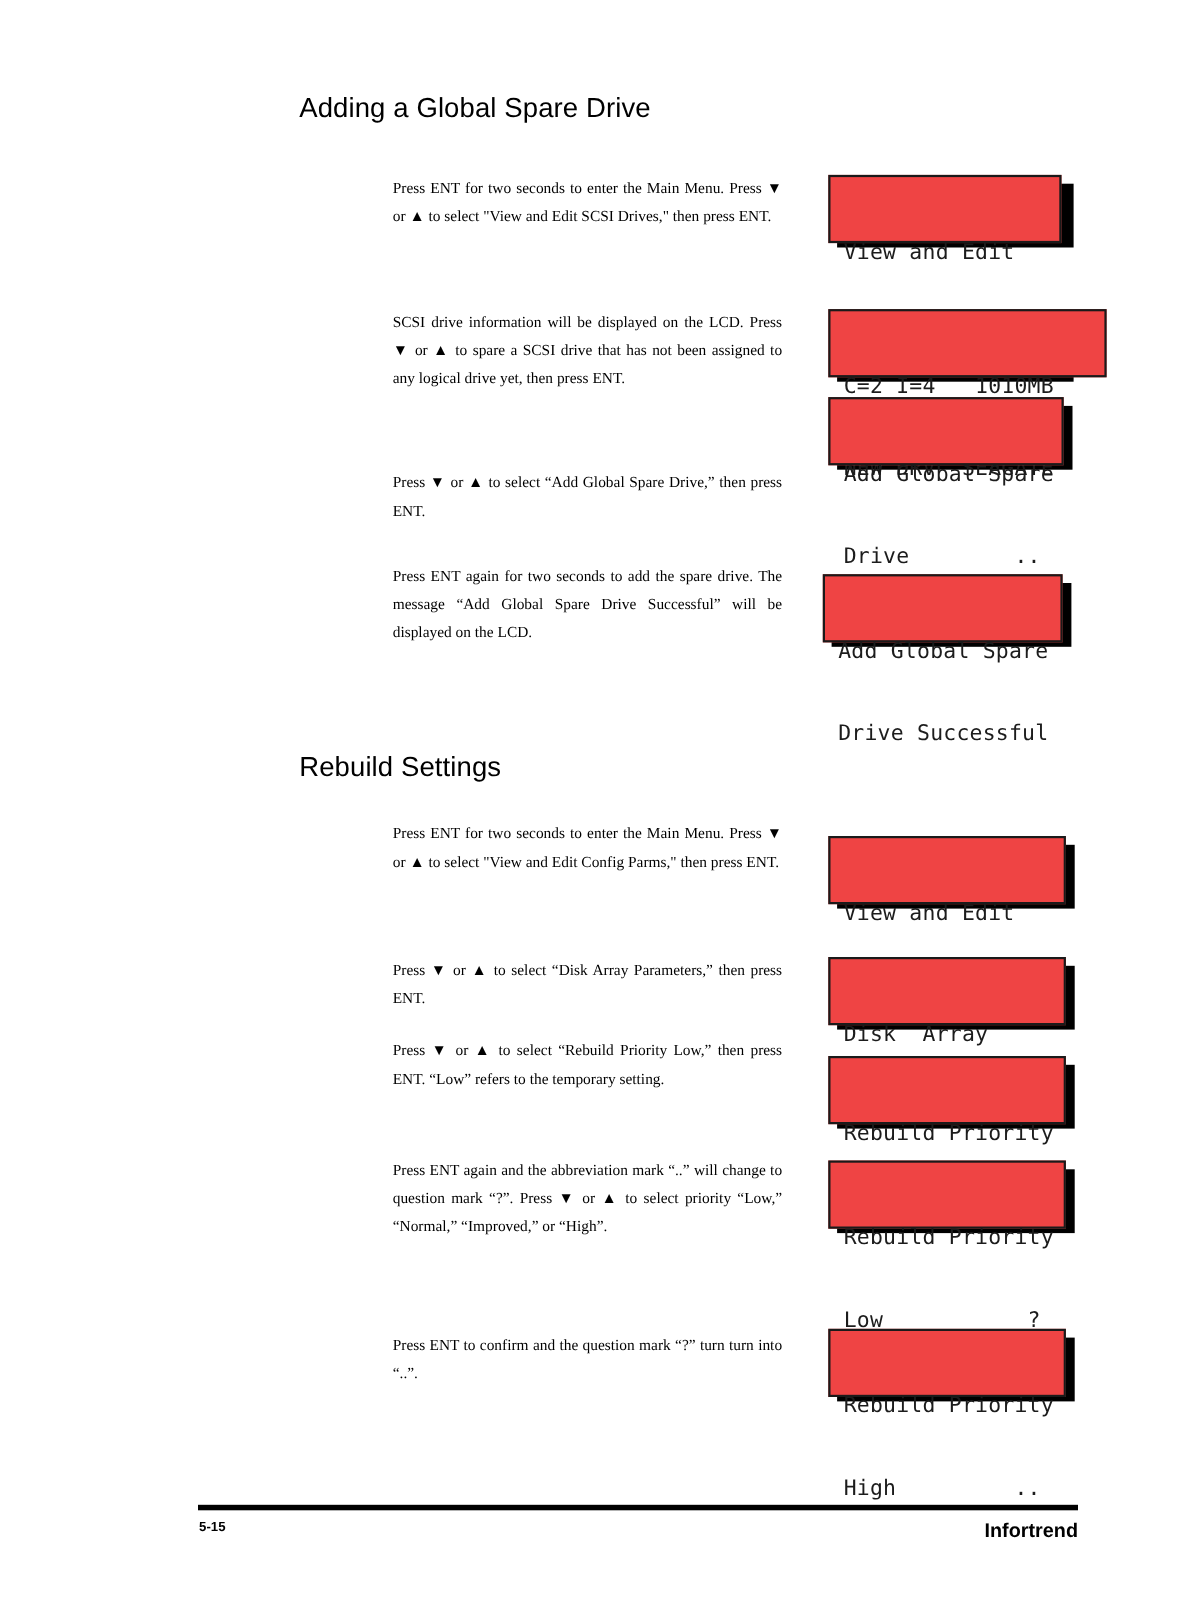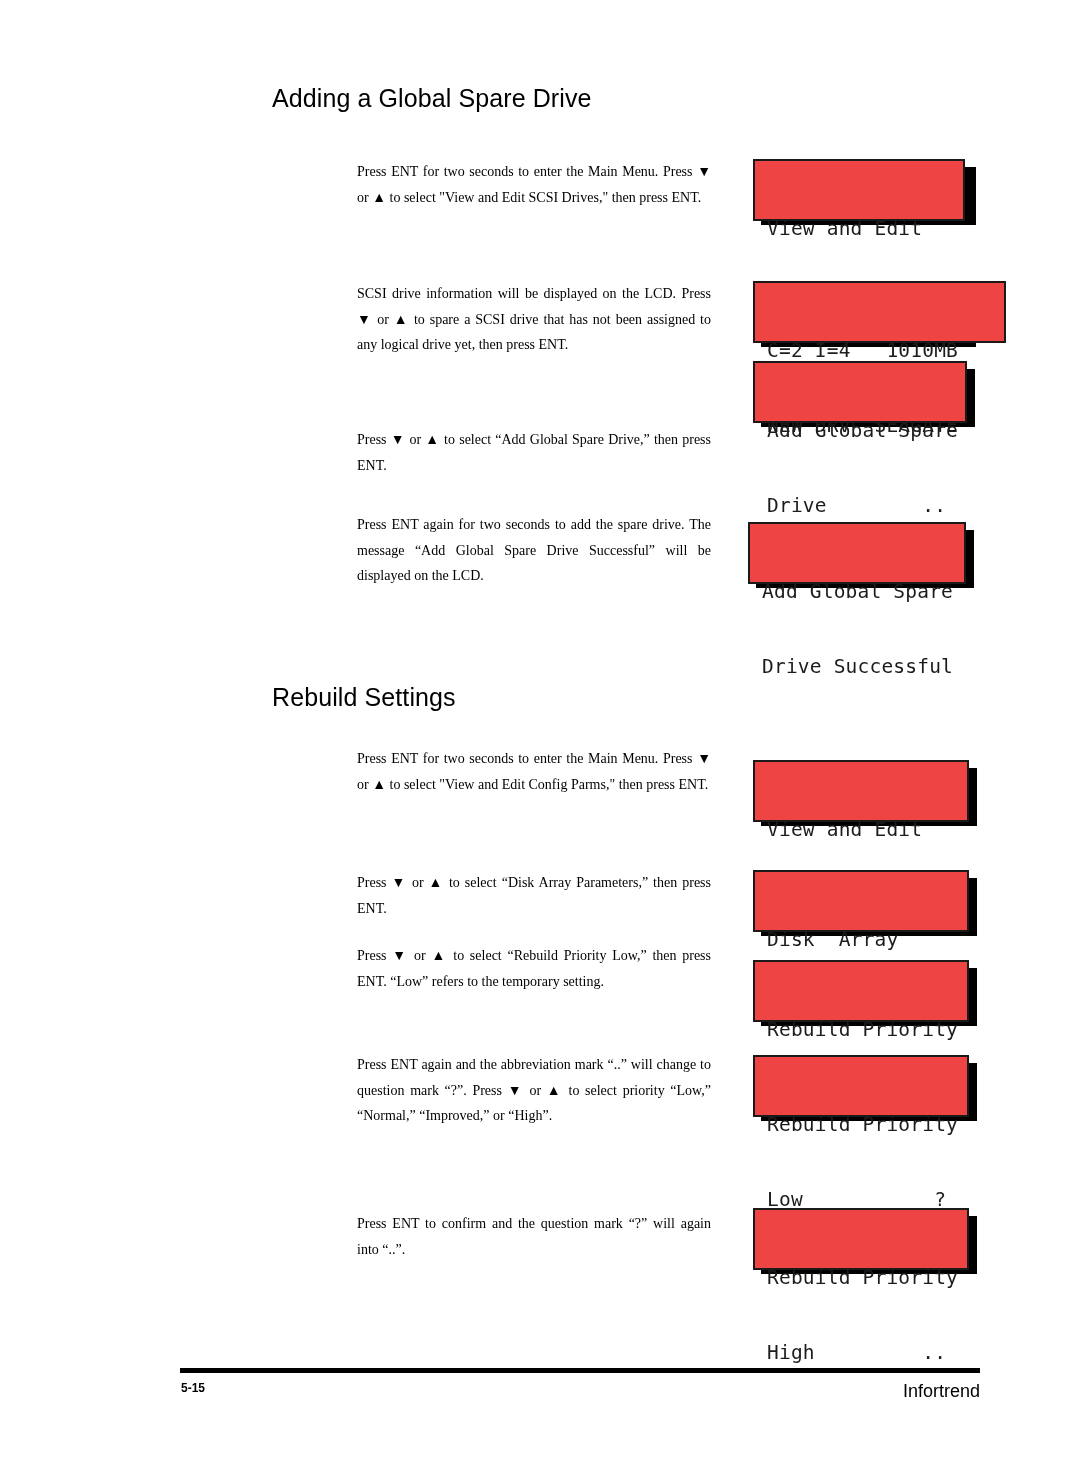--- a/index.html
+++ b/index.html
@@ -79,21 +79,21 @@
     font-family: "Liberation Sans", "DejaVu Sans", sans-serif;
     font-weight: bold;
     font-size: 12px;
     color: #000;
   }
   .footer-brand {
     position: absolute;
     right: 100px;
     top: 1381px;
     font-family: "Liberation Sans", "DejaVu Sans", sans-serif;
-    font-weight: normal;
+    font-weight: bold;
     font-size: 18px;
     color: #000;
   }
 </style>
 </head>
 <body>
 
 <div class="page">
 
   <div class="section-heading" style="top:84px;">Adding a Global Spare Drive</div>
@@ -133,21 +133,21 @@
   <div class="section-heading" style="top:648px;margin-top:35px;">Rebuild Settings</div>
 
   <div class="para" style="top:746px;">Press ENT for two seconds to enter the Main Menu.  Press ▼ or ▲ to select "View and Edit Config Parms," then press ENT.</div>
 
   <div class="para" style="top:870px;">Press ▼ or ▲ to select “Disk Array Parameters,” then press ENT.</div>
 
   <div class="para" style="top:943px;">Press ▼ or ▲ to select “Rebuild Priority Low,” then press ENT. “Low” refers to the temporary setting.</div>
 
   <div class="para" style="top:1052px;">Press ENT again and the abbreviation mark “..” will change to question mark “?”.  Press ▼ or ▲ to select priority “Low,” “Normal,” “Improved,” or “High”.</div>
 
-  <div class="para" style="top:1211px;">Press ENT to confirm and the question mark “?” will again into “..”.</div>
+  <div class="para" style="top:1211px;">Press ENT to confirm and the question mark “?” turn turn into “..”.</div>
 
   <div class="lcd-shadow" style="left:761px; top:768px; width:216px; height:58px;"></div>
   <div class="lcd" style="left:753px; top:760px; width:216px; height:62px;">
     <div>View and Edit</div>
     <div>Config Parms  ↕</div>
   </div>
 
   <div class="lcd-shadow" style="left:761px; top:878px; width:216px; height:58px;"></div>
   <div class="lcd" style="left:753px; top:870px; width:216px; height:62px;">
     <div>Disk  Array</div>

